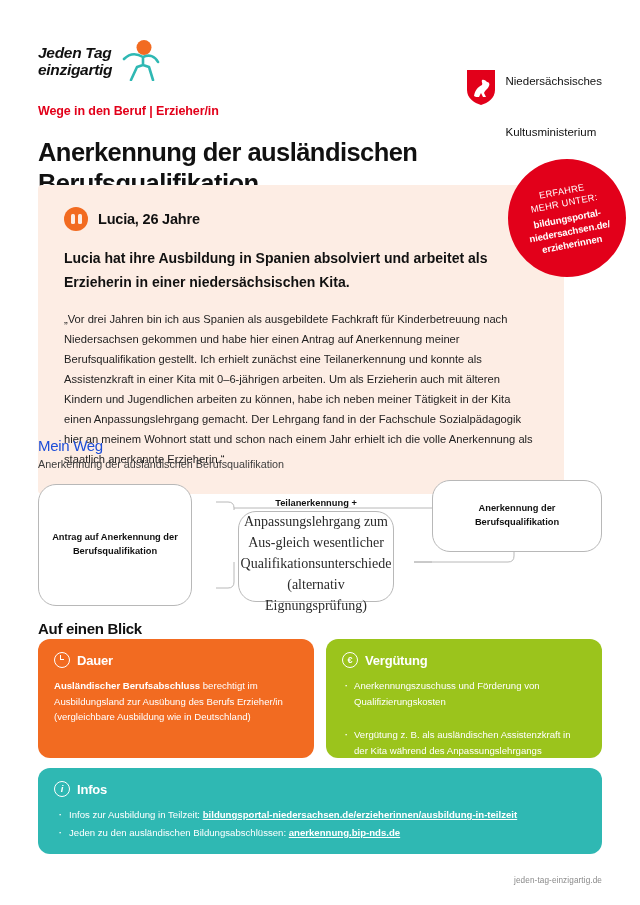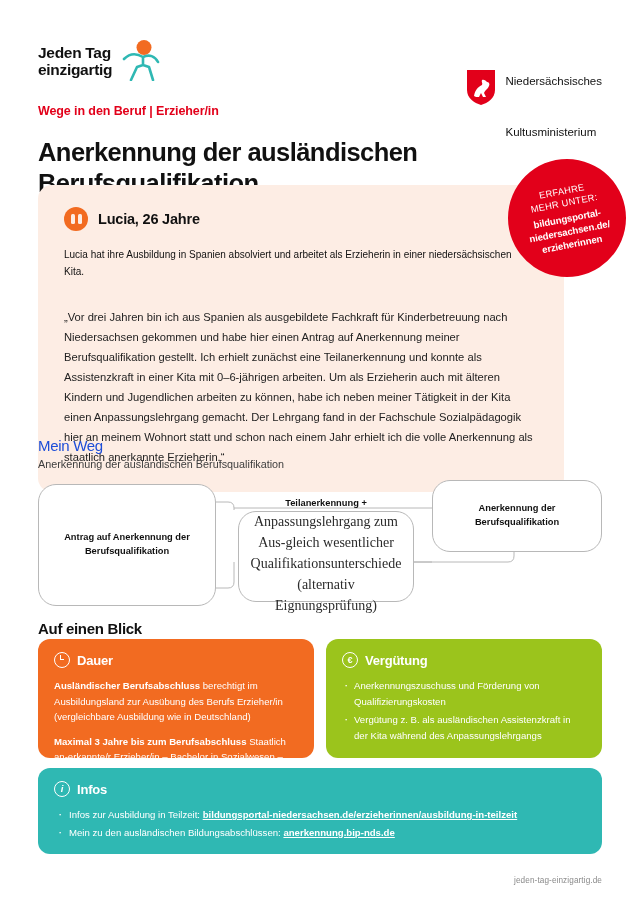--- a/index.html
+++ b/index.html
@@ -33,20 +33,21 @@
     height: 56px;
     display: flex;
     align-items: flex-start;
     justify-content: space-between;
   }
 
   .brand-logo {
     display: flex;
     align-items: center;
     gap: 4px;
+    font-style: italic;
   }
   .brand-wordmark {
     font-weight: bold;
     font-size: 15.5px;
     line-height: 1.08;
     letter-spacing: -0.3px;
     color: #111111;
   }
   .brand-wordmark span { display: block; }
   .brand-figure { margin-left: 2px; margin-top: 1px; }
@@ -118,21 +119,21 @@
     white-space: pre-line;
   }
 
   
   .testimonial {
     position: absolute;
     top: 185px;
     left: 38px;
     width: 526px;
     background: #FDEDE4;
-    border-radius: 14px;
+    border-radius: 4px;
     padding: 22px 26px 24px 26px;
     box-sizing: border-box;
   }
   .quote-head {
     display: flex;
     align-items: center;
     gap: 10px;
     margin-bottom: 15px;
   }
   .quote-icon {
@@ -153,25 +154,25 @@
     background: #FDEDE4;
     border-radius: 1.5px;
   }
   .quote-name {
     font-size: 14.5px;
     font-weight: bold;
     letter-spacing: -0.2px;
     color: #111111;
   }
   .quote-lead {
-    font-size: 10px;
-    font-weight: normal;
+    font-size: 14px;
+    font-weight: bold;
     line-height: 1.72;
     color: #111111;
-    margin: 0 0 28px 0;
+    margin: 0 0 16px 0;
     max-width: 452px;
   }
   .quote-body {
     font-size: 11.2px;
     line-height: 1.78;
     color: #222222;
     margin: 0;
   }
 
   
@@ -222,22 +223,22 @@
     display: block;
     color: #111111;
   }
   .flow-box span {
     font-size: 14px;
     line-height: 1.5;
     display: block;
     color: #2b2b2b;
     font-family: Liberation Serif, serif;
   }
-  #flow-box-1 { left: 0px;   top: 4px;  width: 178px; height: 122px; }
-  #flow-box-2 { left: 200px; top: 31px; width: 176px; height: 91px;  }
+  #flow-box-1 { left: 0px;   top: 4px;  width: 154px; height: 122px; }
+  #flow-box-2 { left: 200px; top: 31px; width: 156px; height: 91px;  }
   #flow-box-3 { left: 394px; top: 0px;  width: 170px; height: 72px;  }
 
   
   .sec-blick-title {
     position: absolute;
     top: 620px;
     left: 38px;
     font-size: 15px;
     font-weight: bold;
     letter-spacing: -0.3px;
@@ -313,21 +314,21 @@
   }
   .card-p:last-child { margin-bottom: 0; }
   .card-p b { font-weight: bold; }
 
   .bullets { margin: 0; padding: 0; list-style: none; }
   .bullets li {
     position: relative;
     padding-left: 12px;
     font-size: 9.6px;
     line-height: 1.62;
-    margin-bottom: 3px;
+    margin-bottom: 18px;
   }
   .bullets li::before {
     content: "\00B7";
     position: absolute;
     left: 2px;
     top: -1px;
     font-size: 13px;
     line-height: 1.2;
   }
   .bullets li:last-child { margin-bottom: 0; }
@@ -434,23 +435,20 @@
   <div class="sec-blick-title">Auf einen Blick</div>
 
   <div class="card" id="card-dauer">
     <div class="card-head">
       <span class="ic ic-clock"></span>
       <span class="card-title">Dauer</span>
     </div>
     <p class="card-p">
       <b>Ausländischer Berufsabschluss</b><span> berechtigt im Ausbildungsland zur Ausübung des Berufs Erzieher/in (vergleichbare Ausbildung wie in Deutschland)</span>
     </p>
-    <p class="card-p">
-      <b>Maximal 3 Jahre bis zum Berufsabschluss</b><span> Staatlich an-erkannte/r Erzieher/in – Bachelor in Sozialwesen –</span>
-    </p>
   </div>
 
   <div class="card" id="card-verguetung">
     <div class="card-head">
       <span class="ic ic-euro">€</span>
       <span class="card-title">Vergütung</span>
     </div>
     <ul class="bullets">
       <li>Anerkennungszuschuss und Förderung von Qualifizierungskosten</li>
       <li>Vergütung z. B. als ausländischen Assistenzkraft in der Kita während des Anpassungslehrgangs</li>
@@ -460,20 +458,20 @@
   <div class="card" id="card-infos">
     <div class="card-head">
       <span class="ic ic-info">i</span>
       <span class="card-title">Infos</span>
     </div>
     <ul class="bullets">
       <li>
         <span>Infos zur Ausbildung in Teilzeit: </span><a class="lnk" href="#">bildungsportal-niedersachsen.de/erzieherinnen/ausbildung-in-teilzeit</a>
       </li>
       <li>
-        <span>Mein zu den ausländischen Bildungsabschlüssen: </span><a class="lnk" href="#">anerkennung.bip-nds.de</a>
+        <span>Jeden zu den ausländischen Bildungsabschlüssen: </span><a class="lnk" href="#">anerkennung.bip-nds.de</a>
       </li>
     </ul>
   </div>
 
   <div class="footer">jeden-tag-einzigartig.de</div>
 
 </div>
 
 </body></html>

